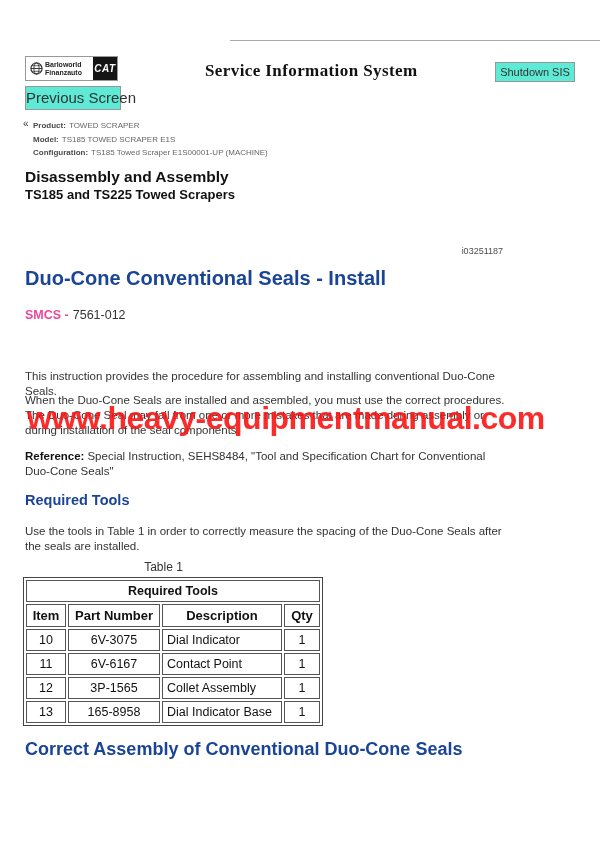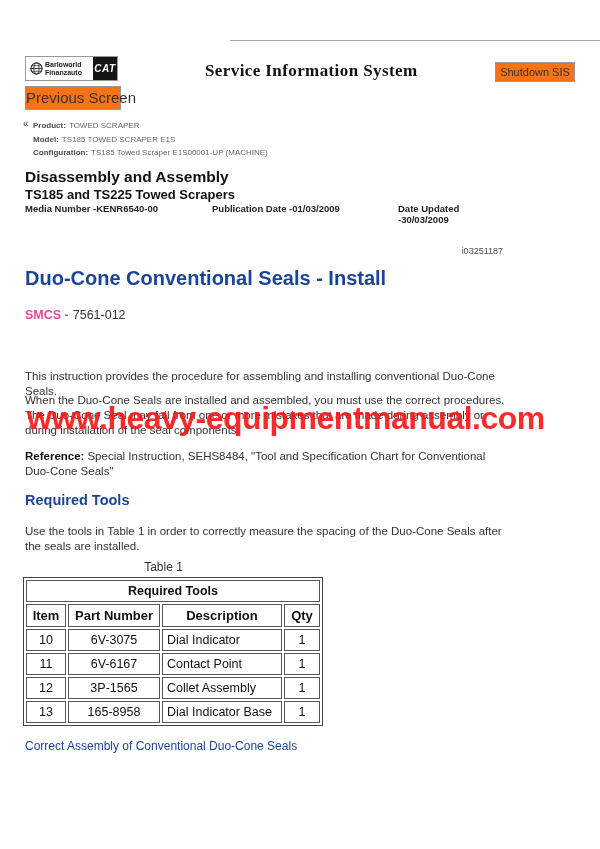--- a/index.html
+++ b/index.html
@@ -9,21 +9,21 @@
 
   
   .logo-box{position:absolute;left:25px;top:56px;width:93px;height:25px;border:1px solid #999;
             display:flex;align-items:center;background:#fff;box-sizing:border-box;}
   .globe{margin:0 2px 0 4px;display:flex;align-items:center;}
   .logo-text{flex:1;font-size:7px;font-weight:bold;line-height:8px;color:#222;letter-spacing:0;}
   .cat-box{width:24px;height:100%;background:#151515;color:#fff;display:flex;align-items:center;
            justify-content:center;font-weight:bold;font-style:italic;font-size:10px;letter-spacing:0.5px;}
   .sis-title{position:absolute;left:205px;top:61px;font-family:"Liberation Serif",serif;
              font-weight:bold;font-size:17px;color:#111;letter-spacing:0.4px;white-space:nowrap;}
-  .btn{position:absolute;border:1px solid #979797;background:#f97316;color:#333;text-align:center;
+  .btn{position:absolute;border:1px solid #979797;background:#5eead4;color:#333;text-align:center;
        box-sizing:border-box;cursor:pointer;white-space:nowrap;}
   .btn-shutdown{left:495px;top:62px;width:80px;height:20px;font-size:11px;line-height:18px;}
   .btn-prev{left:25px;top:86px;width:96px;height:24px;font-size:15px;line-height:22px;}
 
   
   .crumb{position:absolute;left:33px;top:119px;font-size:8px;line-height:13.5px;color:#666;}
   .crumb .lbl{font-weight:bold;color:#4a4a4a;margin-right:3px;}
   .back-glyph{position:absolute;left:23px;top:118px;font-size:10px;color:#333;cursor:pointer;}
 
   
@@ -41,21 +41,21 @@
   .smcs{position:absolute;left:25px;top:308px;font-size:12.5px;color:#333;}
   .smcs .lbl{font-weight:bold;color:#ec4899;margin-right:4px;}
   .h2{position:absolute;left:25px;top:333px;font-size:17px;font-weight:bold;color:#1a4496;}
   .para{position:absolute;left:25px;width:487px;font-size:11.5px;line-height:15px;color:#333;}
   .p1{top:369px;}
   .p2{top:393px;}
   .pref{top:449px;}
   .pref .lbl{font-weight:bold;color:#111;margin-right:3px;}
   .h3a{position:absolute;left:25px;top:492px;font-size:14.5px;font-weight:bold;color:#1a4496;}
   .p3{top:524px;}
-  .h3b{position:absolute;left:25px;top:739px;font-size:12px;font-weight:normal;color:#1a4496;}
+  .h3b{position:absolute;left:25px;top:739px;font-size:18px;font-weight:bold;color:#1a4496;}
   .end-rule{position:absolute;left:23px;top:774px;width:321px;height:2px;background:#a3a3a3;}
 
   
   .tbl-caption{position:absolute;left:23px;top:560px;width:281px;text-align:center;
                font-size:12px;color:#333;}
   table.tools{position:absolute;left:23px;top:577px;border-collapse:separate;border-spacing:2px;
               border:1px solid #444;background:#fff;}
   table.tools th,table.tools td{border:1px solid #555;font-size:12.5px;color:#111;
               padding:3px 4px;background:#fff;}
   .t-title{font-weight:bold;font-size:13px;text-align:center;}
@@ -106,25 +106,20 @@
     <div>
       <span class="lbl">Model:</span><span>TS185 TOWED SCRAPER E1S</span>
     </div>
     <div>
       <span class="lbl">Configuration:</span><span>TS185 Towed Scraper E1S00001-UP (MACHINE)</span>
     </div>
   </div>
 
   <div class="doc-title">Disassembly and Assembly</div>
   <div class="doc-sub">TS185 and TS225 Towed Scrapers</div>
-  <div class="media-row">
-    <span class="m1">Media Number -KENR6540-00</span>
-    <span class="m2">Publication Date -01/03/2009</span>
-    <span class="m3">Date Updated -30/03/2009</span>
-  </div>
   <div class="doc-id">i03251187</div>
 
   <div class="h1">Duo-Cone Conventional Seals - Install</div>
   <div class="smcs">
     <span class="lbl">SMCS -</span><span>7561-012</span>
   </div>
 
   <div class="para p1">This instruction provides the procedure for assembling and installing conventional Duo-Cone Seals.</div>
   <div class="para p2">When the Duo-Cone Seals are installed and assembled, you must use the correct procedures. The Duo-Cone Seal may fail from one or more mistakes that are made during assembly or during installation of the seal components.</div>
   <div class="para pref">

